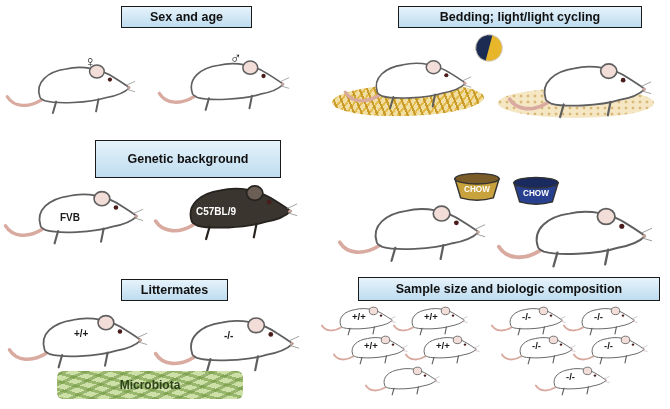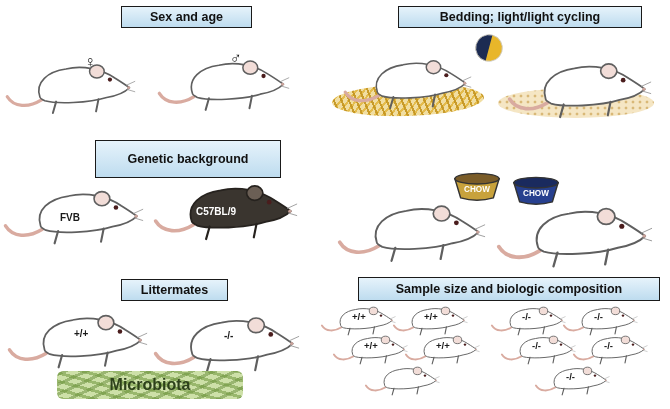--- a/index.html
+++ b/index.html
@@ -38,21 +38,21 @@
     background-size:7px 6px; background-color:#f5e6c4;
   }
   .microbiota {
     position:absolute; border-radius:6px;
     background:
       repeating-linear-gradient(15deg, rgba(110,150,60,.55) 0 3px, transparent 3px 8px),
       repeating-linear-gradient(-25deg, rgba(90,130,45,.45) 0 3px, transparent 3px 9px),
       #cde0a8;
     display:flex; align-items:center; justify-content:center;
   }
-  .microbiota span { font-weight:bold; font-size:16px; color:#2d411b;text-align:right; }
+  .microbiota span { font-weight:bold; font-size:12px; color:#2d411b;text-align:right; }
 
   .bowl { position:absolute; }
   .bowl text { font-family:"Liberation Sans", sans-serif; }
 </style>
 </head>
 <body>
 
 <div class="canvas">
 
   <svg width="0" height="0" style="position:absolute" aria-hidden="true">

